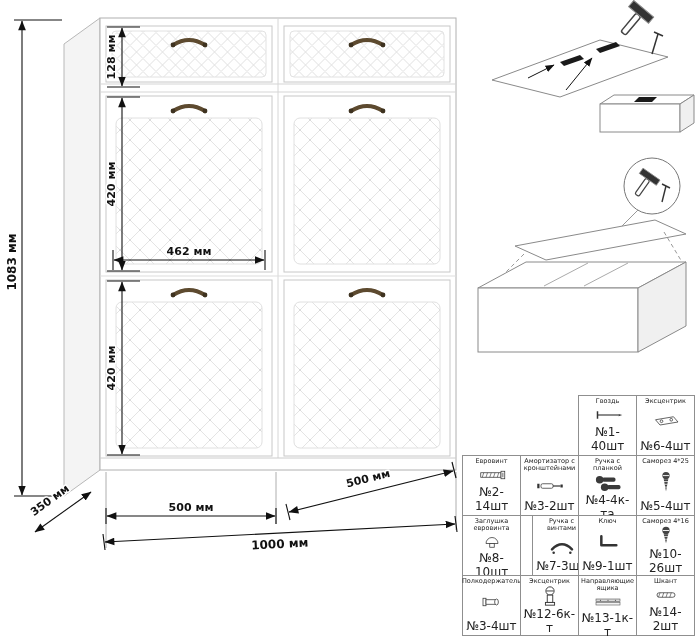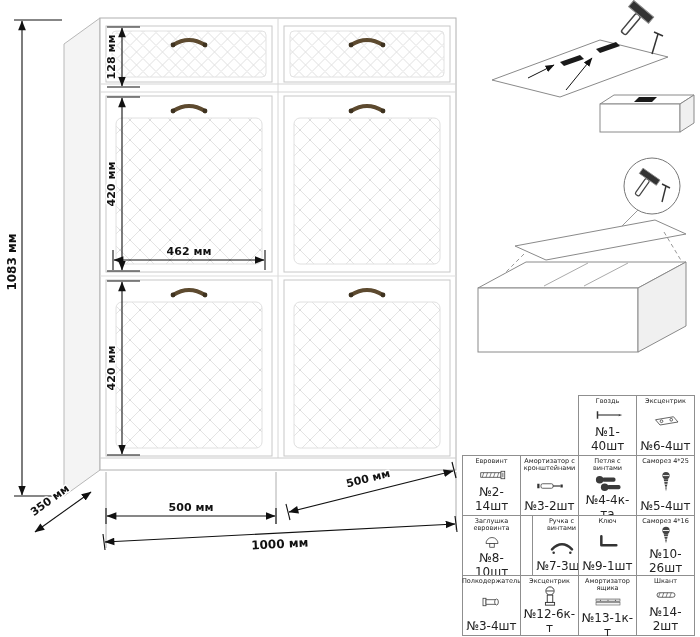--- a/index.html
+++ b/index.html
@@ -229,21 +229,21 @@
       <rect x="8" y="9" width="16" height="6" rx="2" fill="#fff" stroke="#333"></rect>
       <line x1="24" y1="12" x2="34" y2="12" stroke="#333" stroke-width="1.6"></line>
       <rect x="3" y="9" width="3" height="6" fill="#333"></rect>
       <rect x="34" y="10" width="3" height="4" fill="#333"></rect>
         </svg>
       </div>
     <div class="pqty">№3-2шт</div>
   </div>
 
   <div class="cell" style="left:578px;top:455px">
-    <div class="pname">Петля с винтами</div>
+    <div class="pname">Ручка с планкой</div>
     <div class="picon">
         <svg width="38" height="20" viewBox="0 0 40 24">
       <circle cx="10" cy="8" r="4.5" fill="#3a3a3a"></circle>
           <rect x="13" y="5.5" width="16" height="5" rx="2" fill="#3a3a3a"></rect>
       <circle cx="16" cy="17" r="4.5" fill="#3a3a3a"></circle>
           <rect x="19" y="14.5" width="16" height="5" rx="2" fill="#3a3a3a"></rect>
         </svg>
       </div>
     <div class="pqty">№4-4к-та</div>
   </div>
@@ -326,21 +326,21 @@
       <circle cx="20" cy="6.5" r="4.5" fill="#fff" stroke="#333"></circle>
       <line x1="16" y1="6.5" x2="24" y2="6.5" stroke="#333"></line>
       <rect x="17" y="11" width="6" height="8" fill="#fff" stroke="#333"></rect>
       <rect x="15" y="19" width="10" height="3" fill="#fff" stroke="#333"></rect>
         </svg>
       </div>
     <div class="pqty">№12-6к-т</div>
   </div>
 
   <div class="cell" style="left:578px;top:575px">
-    <div class="pname">Амортизатор ящика</div>
+    <div class="pname">Направляющие ящика</div>
     <div class="picon">
         <svg width="38" height="18" viewBox="0 0 40 24">
       <rect x="4" y="8" width="32" height="3.5" fill="#d9d9d9" stroke="#555" stroke-width="0.8"></rect>
       <rect x="4" y="12.5" width="32" height="3.5" fill="#f2f2f2" stroke="#555" stroke-width="0.8"></rect>
       <circle cx="10" cy="9.8" r="0.8" fill="#555"></circle>
           <circle cx="20" cy="9.8" r="0.8" fill="#555"></circle>
           <circle cx="30" cy="9.8" r="0.8" fill="#555"></circle>
         </svg>
       </div>
     <div class="pqty">№13-1к-т</div>

